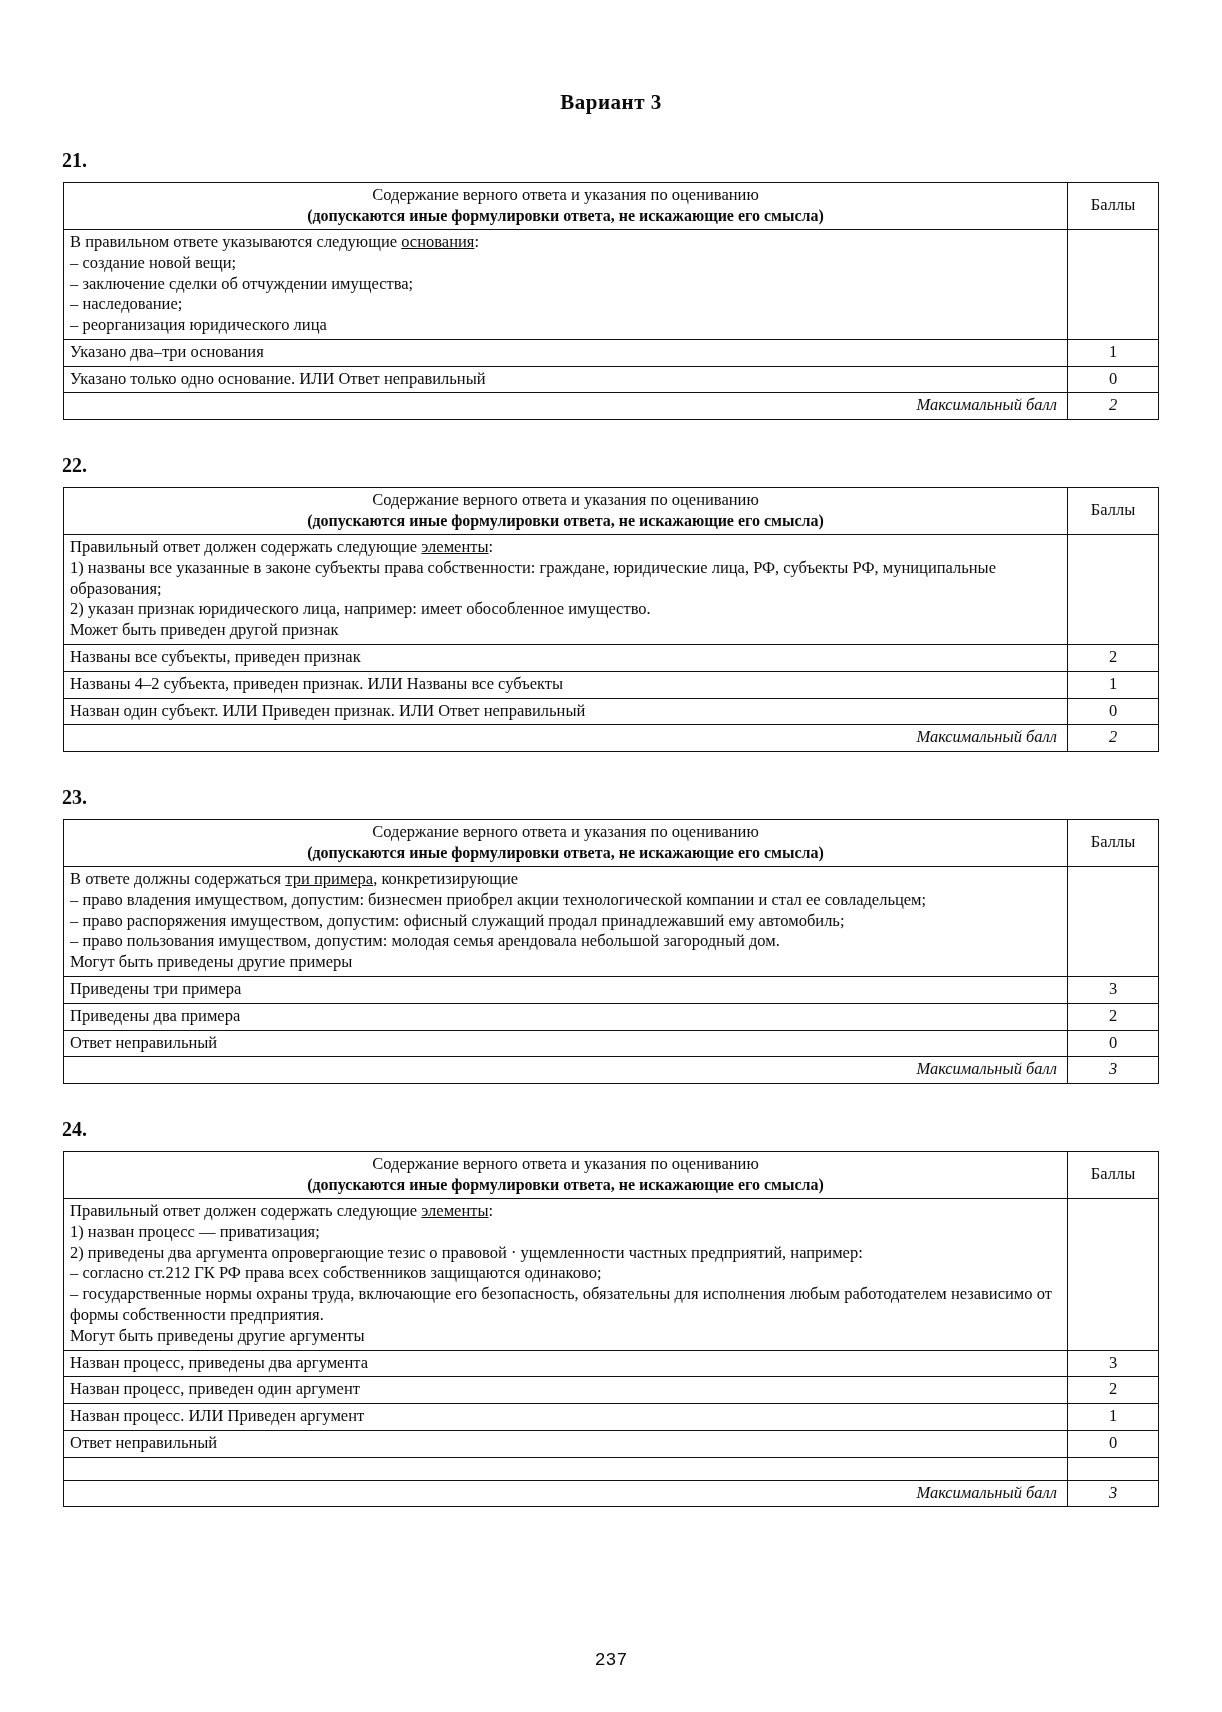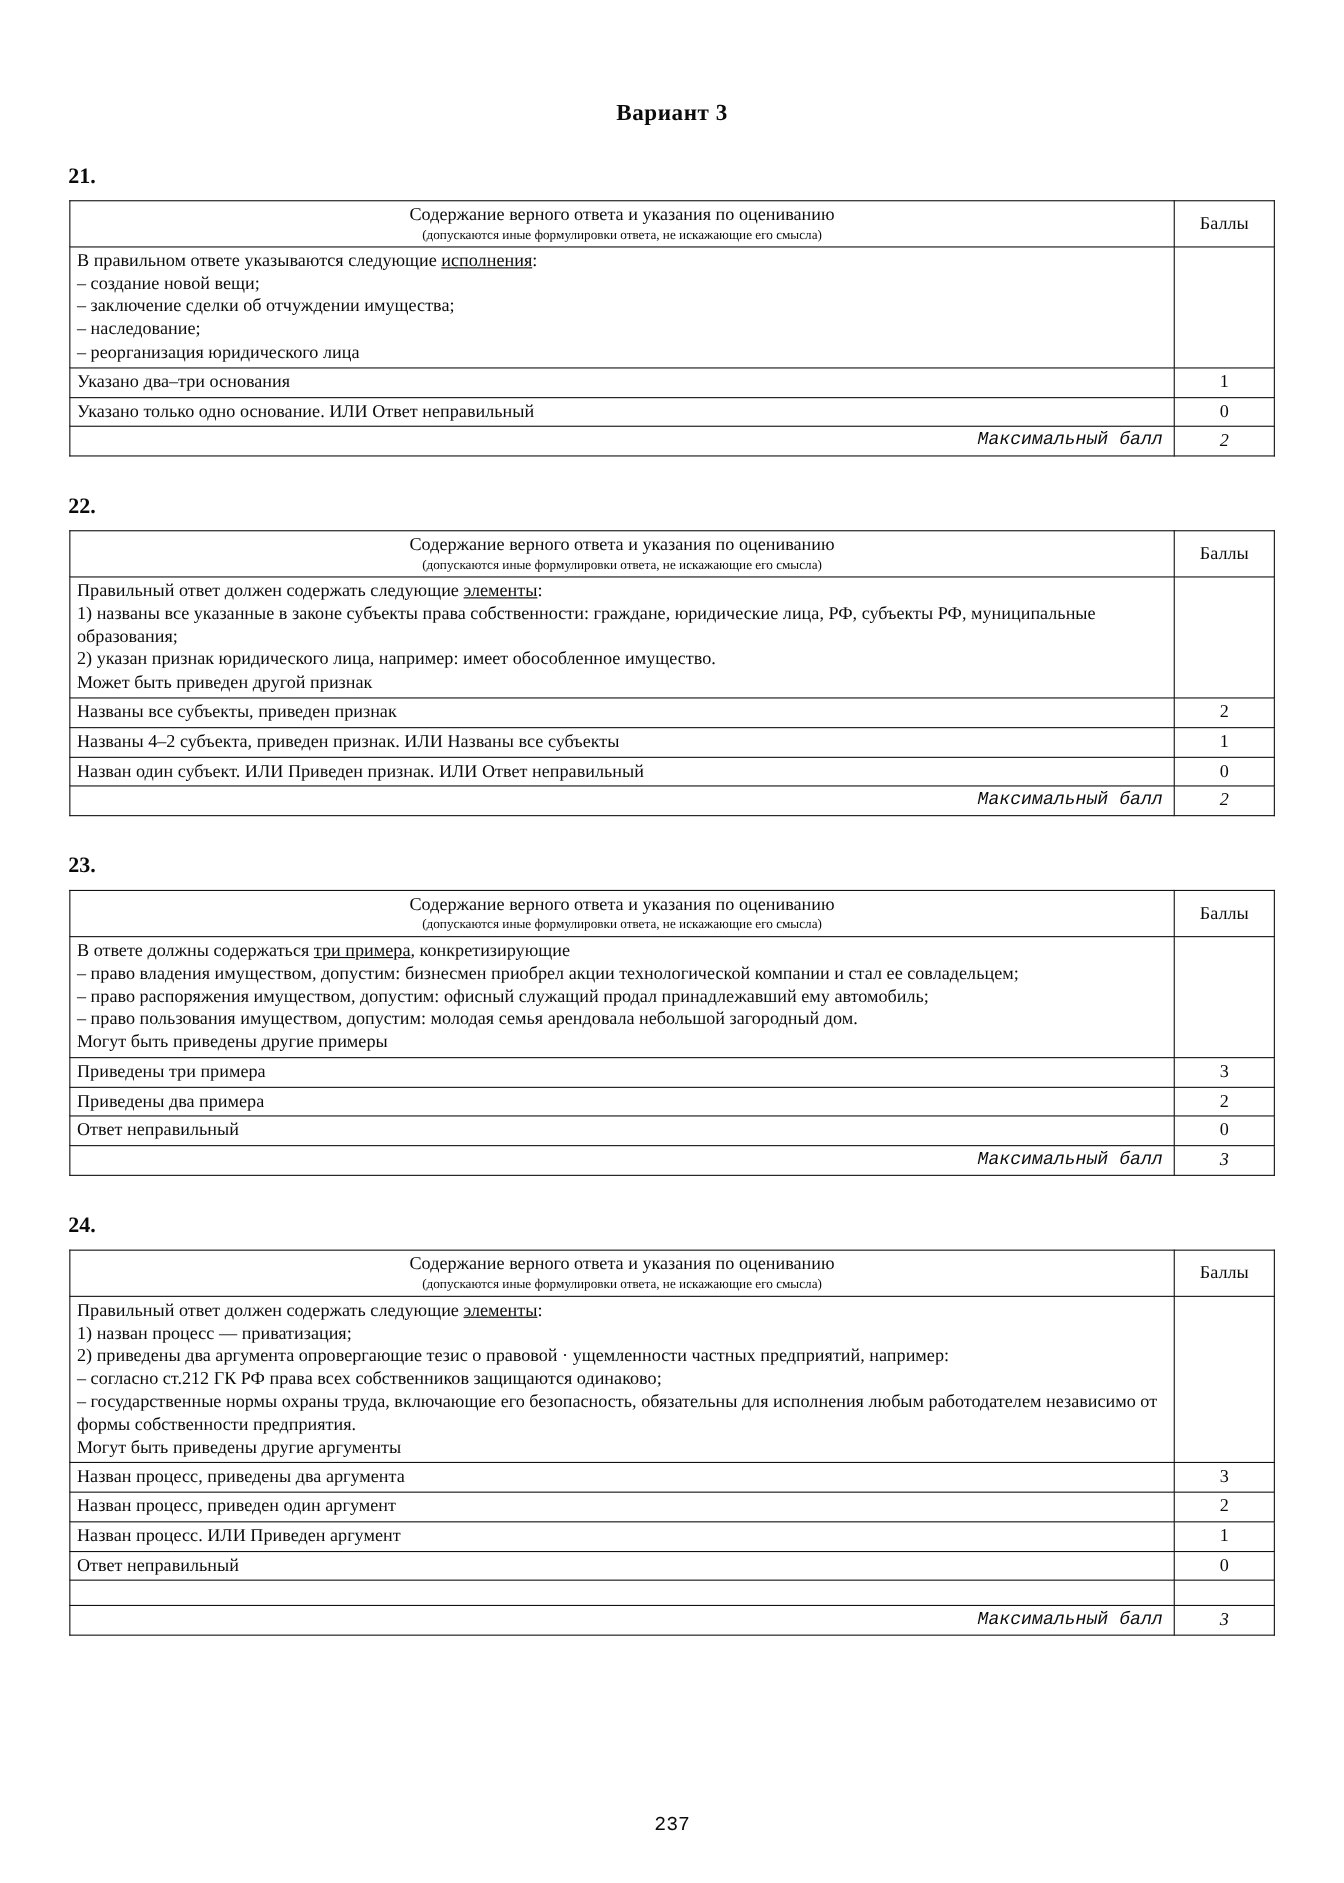--- a/index.html
+++ b/index.html
@@ -61,22 +61,22 @@
     vertical-align: middle !important;
   }
   .hdr-main {
     text-align: center;
     font-weight: bold;
     padding-top: 4px;
     padding-bottom: 4px;
   }
   .hdr-sub {
     display: block;
-    font-weight: normal;
-    font-size: 12px;
+    font-weight: bold;
+    font-size: 16px;
   }
   .hdr-score {
     text-align: center;
     font-weight: bold;
     vertical-align: middle !important;
   }
   .content-cell p {
     margin: 0;
     padding: 0;
   }
@@ -86,21 +86,20 @@
   .u {
     text-decoration: underline;
   }
   .crit-cell {
     white-space: normal;
   }
   .max-row td.max-label {
     text-align: right;
     font-style: italic;
     padding-right: 10px;
-    font-family: Liberation Mono, monospace;
   }
   .page-number {
     position: absolute;
     bottom: 42px;
     left: 0;
     width: 1222px;
     text-align: center;
     font-size: 18px;
     font-family: Liberation Mono, monospace;
   }
@@ -121,21 +120,21 @@
       <tbody>
           <tr>
         <td class="hdr-main">
           <span>Содержание верного ответа и указания по оцениванию</span>
           <span class="hdr-sub">(допускаются иные формулировки ответа, не искажающие его смысла)</span>
         </td>
         <td class="col-score hdr-score">Баллы</td>
       </tr>
       <tr>
         <td class="content-cell">
-          <p class="ind">В правильном ответе указываются следующие <span class="u">исполнения</span>:</p>
+          <p class="ind">В правильном ответе указываются следующие <span class="u">основания</span>:</p>
           <p class="ind">– создание новой вещи;</p>
           <p class="ind">– заключение сделки об отчуждении имущества;</p>
           <p class="ind">– наследование;</p>
           <p class="ind">– реорганизация юридического лица</p>
         </td>
         <td class="col-score"></td>
       </tr>
       <tr>
         <td class="crit-cell">Указано два–три основания</td>
         <td class="col-score">1</td>

